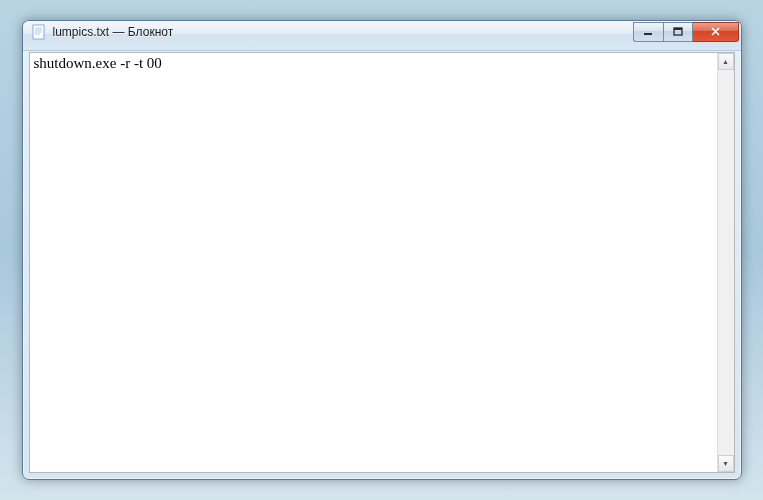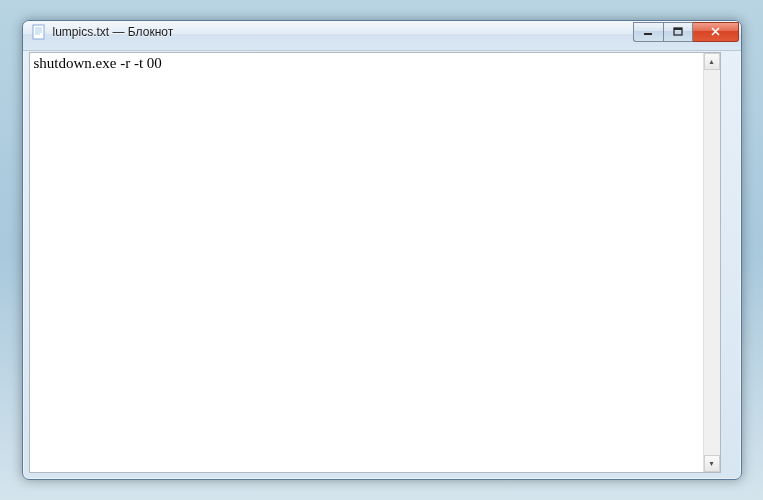--- a/index.html
+++ b/index.html
@@ -88,21 +88,21 @@
       padding: 0 2px;
     }
     .menu-item {
       font-size: 12px;
       color: #1a1a1a;
       padding: 2px 7px;
       cursor: default;
     }
     .content-wrap {
       flex: 1;
-      margin: 1px 20px 6px 6px;
+      margin: 1px 6px 6px 6px;
       border: 1px solid #b0b8c0;
       background: #fff;
       display: flex;
       overflow: hidden;
     }
     .text-area {
       flex: 1;
       padding: 2px 4px;
       font-family: "Times New Roman", serif;
       font-size: 15px;

